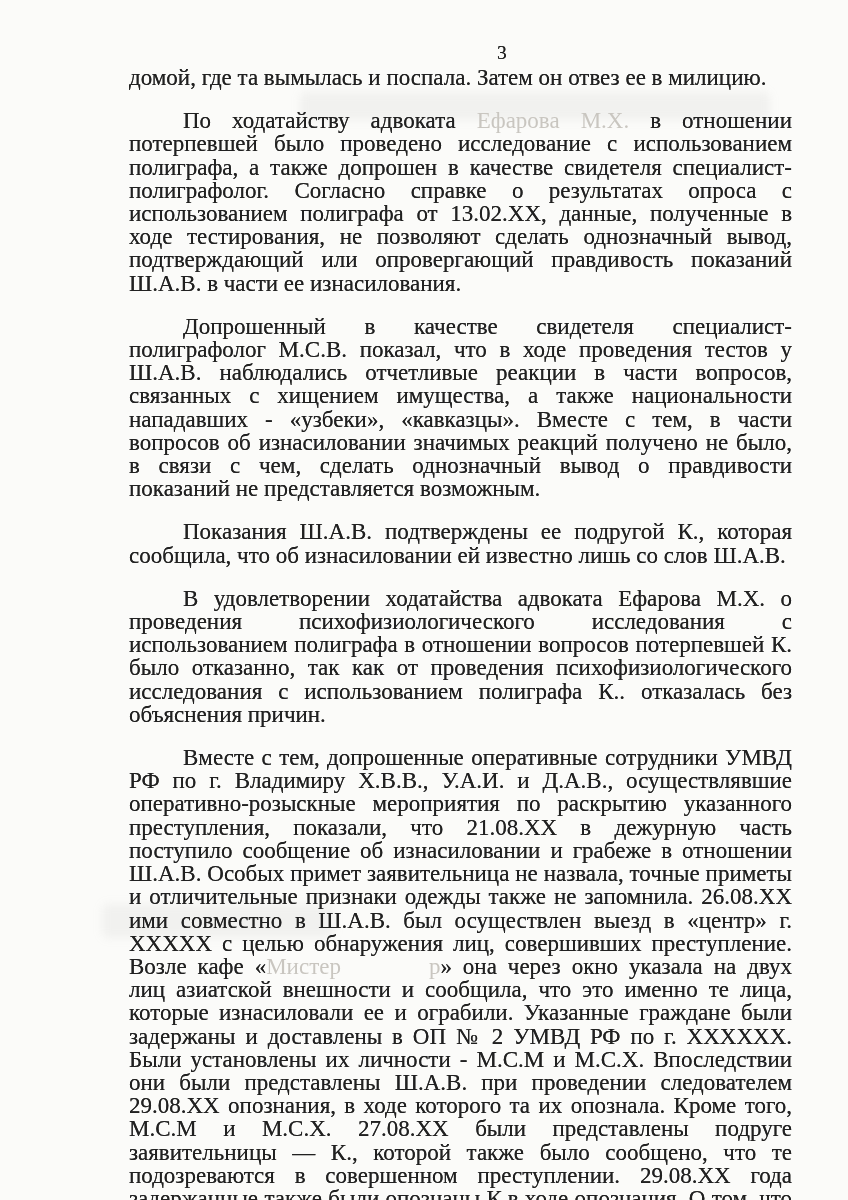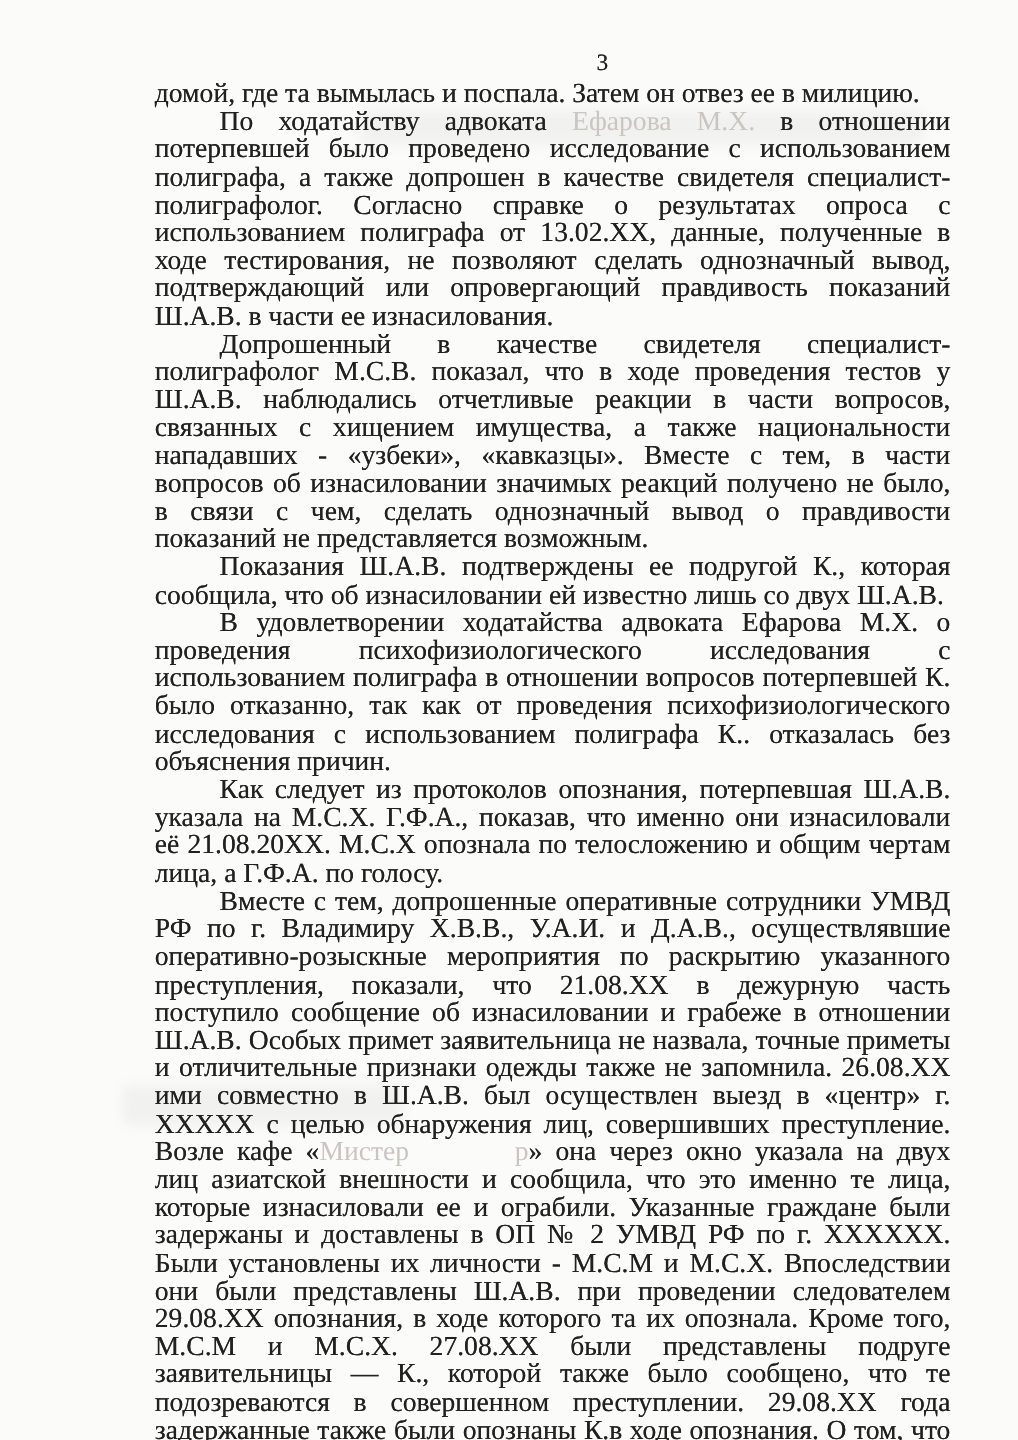--- a/index.html
+++ b/index.html
@@ -32,21 +32,21 @@
   .content {
     position: absolute;
     left: 129px; top: 66px;
     width: 663px;
     font-size: 23px;
     line-height: 23.2px;
     text-align: justify;
     text-shadow: 0 0 0.55px rgba(33,33,33,0.85);
   }
   .content p { margin: 0; padding: 0; }
-  .content p.indent { text-indent: 54px; }
+  .content p.indent { text-indent: 54px; margin-top: 20px; }
   .content p.jlast { text-align-last: justify; }
   .faded {
     color: var(--faded);
     text-shadow: none;
   }
   .gap { display: inline-block; height: 1px; }
   .smudge {
     position: absolute;
     background: rgba(160,160,160,0.10);
     filter: blur(5px);
@@ -60,18 +60,17 @@
 <body>
 
 <div class="page">
   <div class="smudge" id="smudge-1"></div>
   <div class="smudge" id="smudge-2"></div>
   <div class="pagenum">3</div>
   <div class="content" id="content">
       <p class=""><span class="text-run">домой, где та вымылась и поспала. Затем он отвез ее в милицию.</span></p>
       <p class="indent"><span class="text-run">По ходатайству адвоката </span><span class="faded">Ефарова М.Х.</span><span class="text-run"> в отношении потерпевшей было проведено исследование с использованием полиграфа, а также допрошен в качестве свидетеля специалист-полиграфолог. Согласно справке о результатах опроса с использованием полиграфа от 13.02.ХХ, данные, полученные в ходе тестирования, не позволяют сделать однозначный вывод, подтверждающий или опровергающий правдивость показаний Ш.А.В. в части ее изнасилования.</span></p>
       <p class="indent"><span class="text-run">Допрошенный в качестве свидетеля специалист-полиграфолог М.С.В. показал, что в ходе проведения тестов у Ш.А.В. наблюдались отчетливые реакции в части вопросов, связанных с хищением имущества, а также национальности нападавших - «узбеки», «кавказцы». Вместе с тем, в части вопросов об изнасиловании значимых реакций получено не было, в связи с чем, сделать однозначный вывод о правдивости показаний не представляется возможным.</span></p>
-      <p class="indent"><span class="text-run">Показания Ш.А.В. подтверждены ее подругой К., которая сообщила, что об изнасиловании ей известно лишь со двух Ш.А.В.</span></p>
+      <p class="indent"><span class="text-run">Показания Ш.А.В. подтверждены ее подругой К., которая сообщила, что об изнасиловании ей известно лишь со слов Ш.А.В.</span></p>
       <p class="indent"><span class="text-run">В удовлетворении ходатайства адвоката Ефарова М.Х. о проведения психофизиологического исследования с использованием полиграфа в отношении вопросов потерпевшей К. было отказанно, так как от проведения психофизиологического исследования с использованием полиграфа К.. отказалась без объяснения причин.</span></p>
-      <p class="indent"><span class="text-run">Как следует из протоколов опознания, потерпевшая Ш.А.В. указала на М.С.Х. Г.Ф.А., показав, что именно они изнасиловали её 21.08.20ХХ. М.С.Х опознала по телосложению и общим чертам лица, а Г.Ф.А. по голосу.</span></p>
       <p class="indent jlast"><span class="text-run">Вместе с тем, допрошенные оперативные сотрудники УМВД РФ по г. Владимиру Х.В.В., У.А.И. и Д.А.В., осуществлявшие оперативно-розыскные мероприятия по раскрытию указанного преступления, показали, что 21.08.ХХ в дежурную часть поступило сообщение об изнасиловании и грабеже в отношении Ш.А.В. Особых примет заявительница не назвала, точные приметы и отличительные признаки одежды также не запомнила. 26.08.ХХ ими совместно в Ш.А.В. был осуществлен выезд в «центр» г. ХХХХХ с целью обнаружения лиц, совершивших преступление. Возле кафе «</span><span class="faded">Мистер</span><span class="gap" style="width: 88px;"></span><span class="faded">р</span><span class="text-run">» она через окно указала на двух лиц азиатской внешности и сообщила, что это именно те лица, которые изнасиловали ее и ограбили. Указанные граждане были задержаны и доставлены в ОП № 2 УМВД РФ по г. ХХХХХХ. Были установлены их личности - М.С.М и М.С.Х. Впоследствии они были представлены Ш.А.В. при проведении следователем 29.08.ХХ опознания, в ходе которого та их опознала. Кроме того, М.С.М и М.С.Х. 27.08.ХХ были представлены подруге заявительницы — К., которой также было сообщено, что те подозреваются в совершенном преступлении. 29.08.ХХ года задержанные также были опознаны К.в ходе опознания. О том, что потерпевшая и свидетель видели М.С.М и М.С.Х. до проведения опознания следователю не сообщалось, и было установлено в ходе предварительного расследования на основании заявления адвоката с</span></p>
     </div>
 </div>
 
 </body></html>

